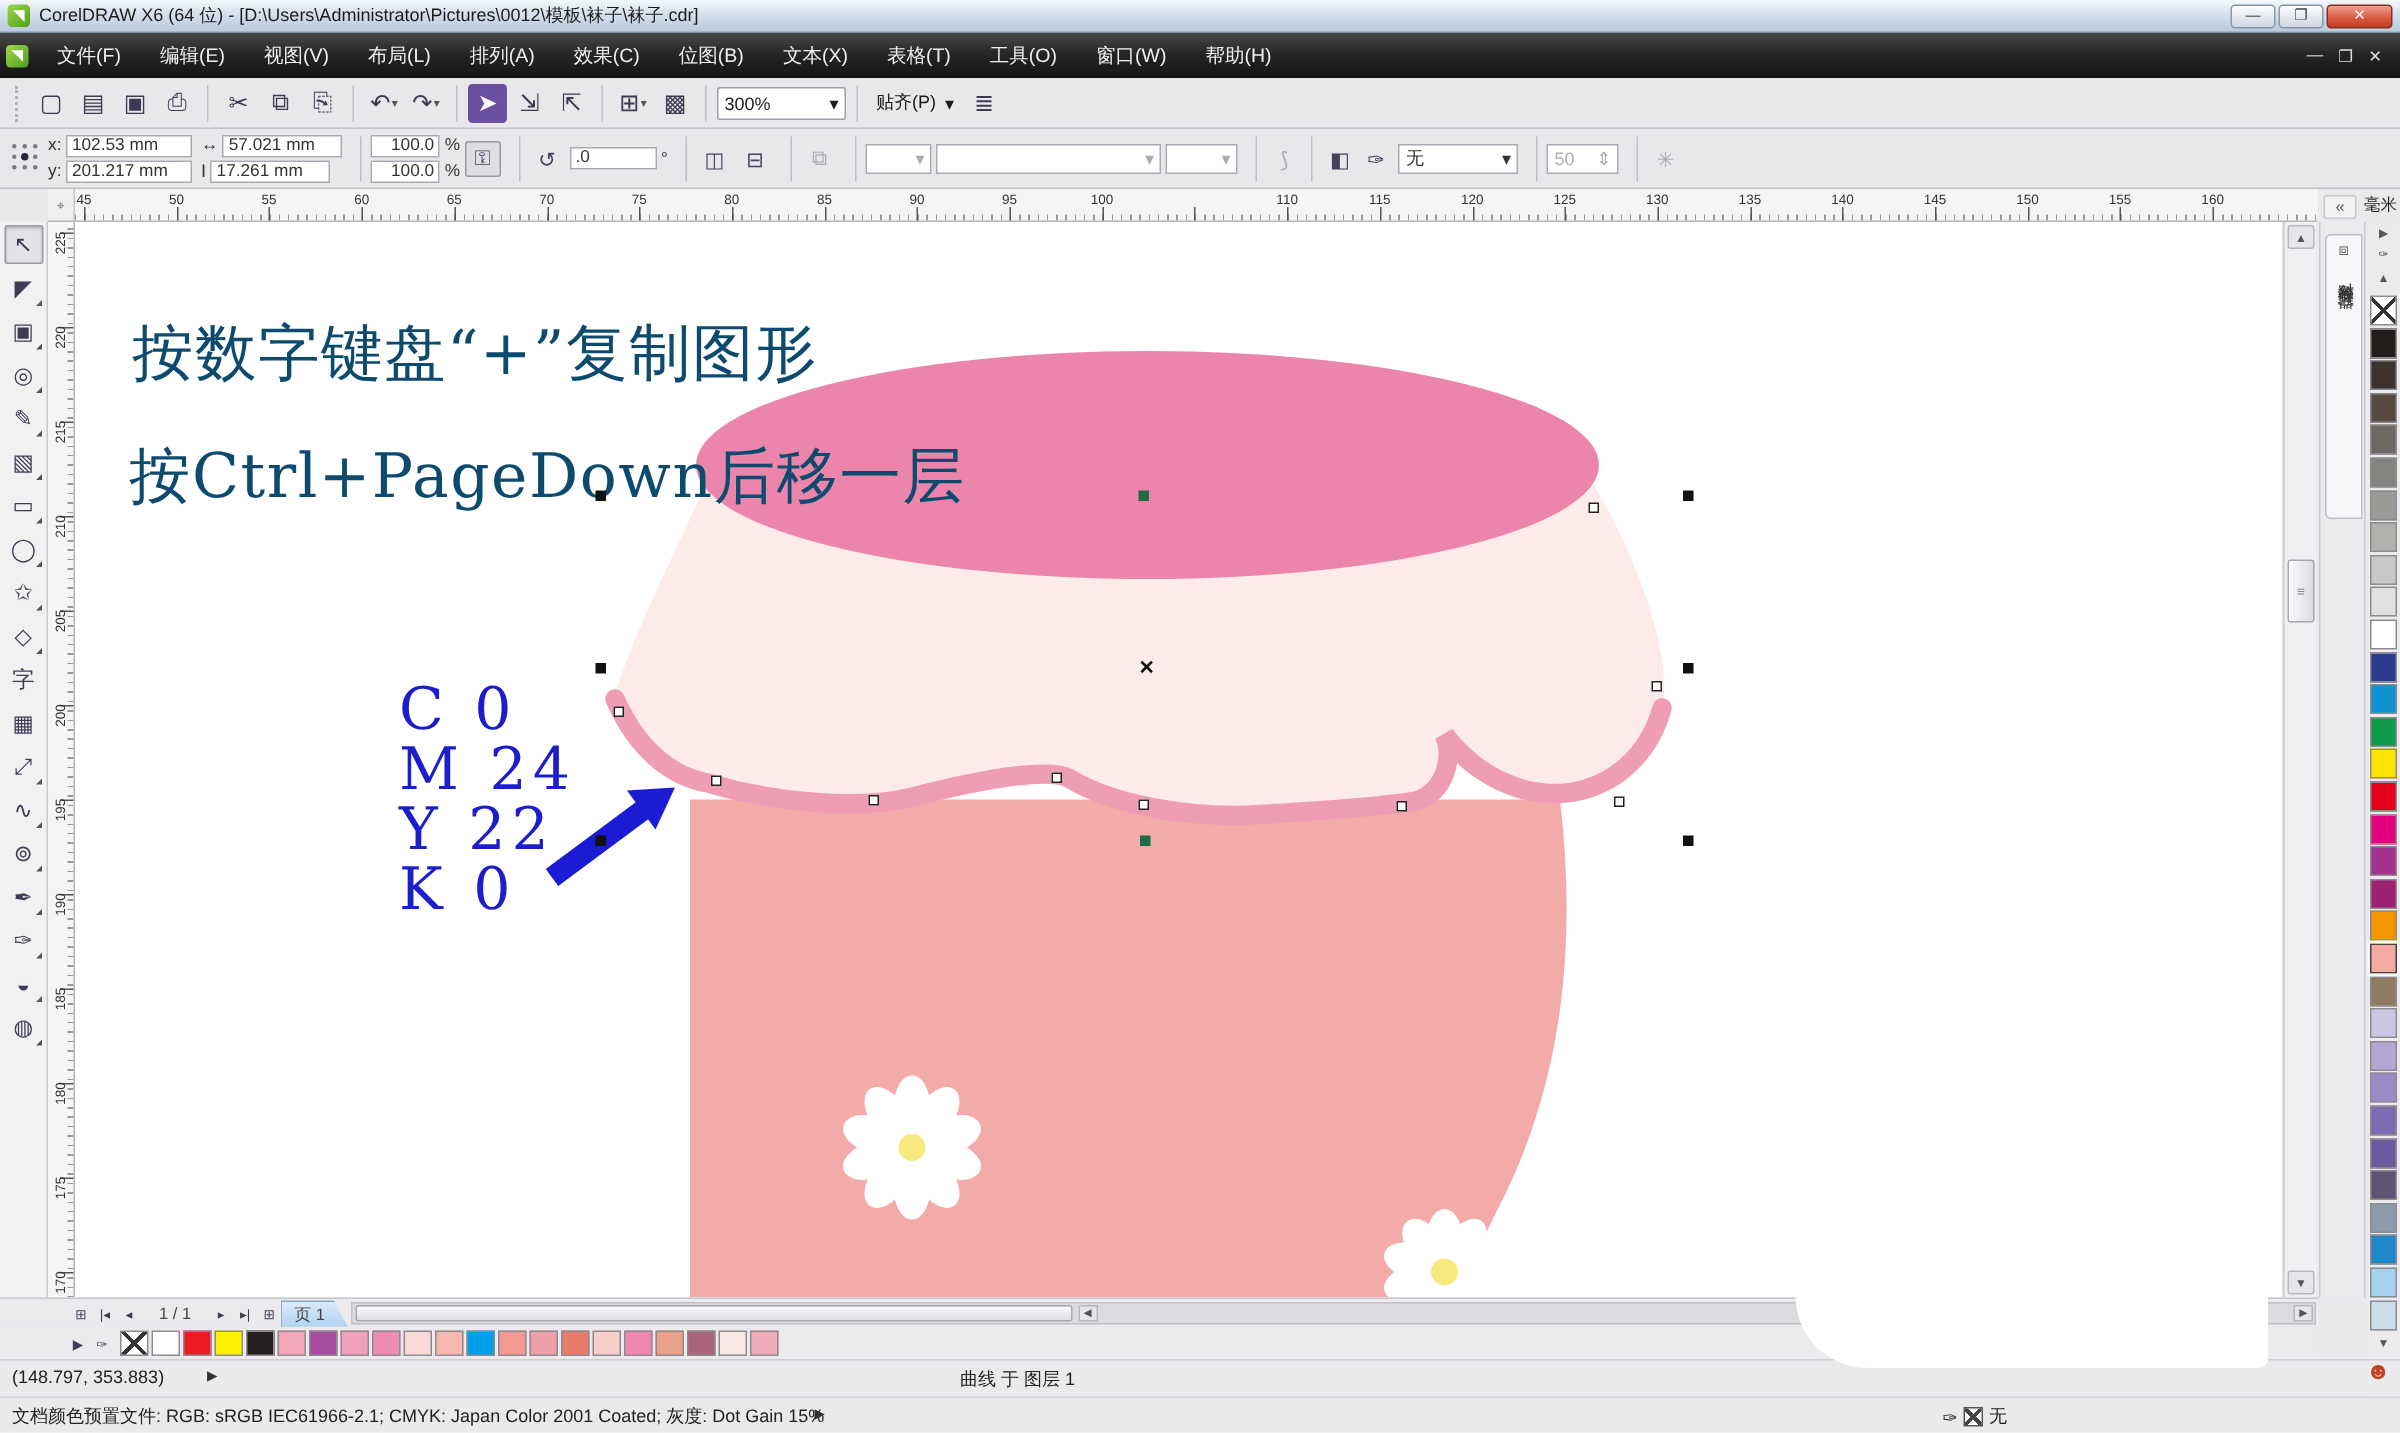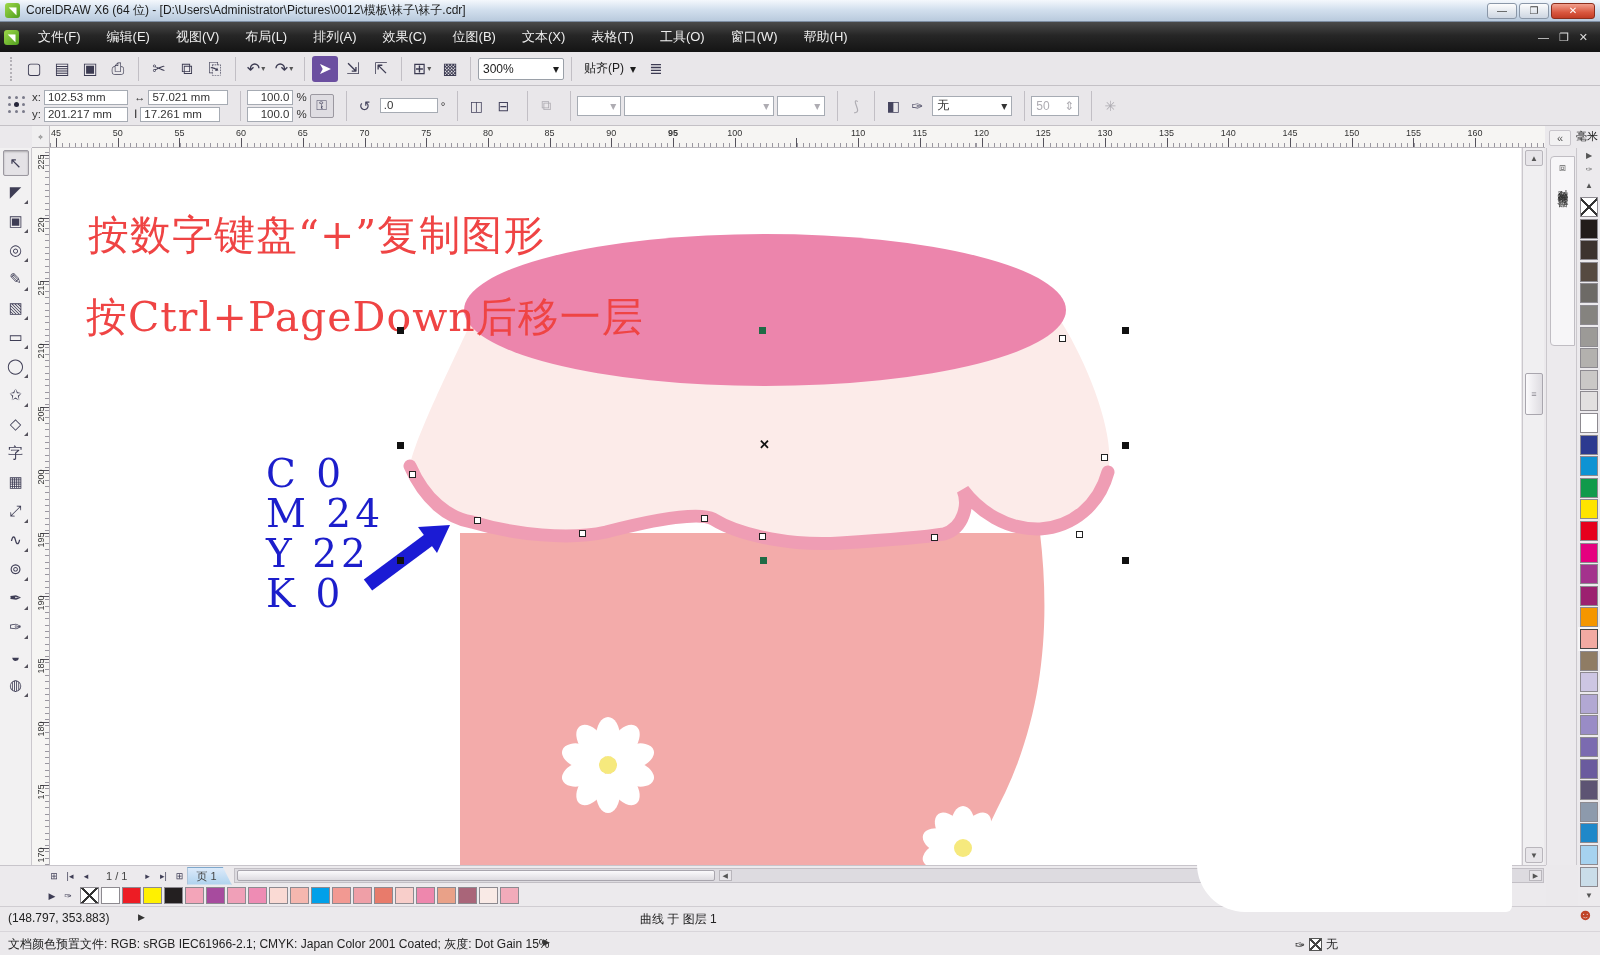--- a/index.html
+++ b/index.html
@@ -80,21 +80,21 @@
   .toolbox{position:absolute;left:0;top:148px;width:32px;height:717px;background:#f2f1f2;
     border-right:1px solid #cbc8cd;display:flex;flex-direction:column;align-items:center;padding-top:2px}
   .tool{width:26px;height:26px;margin-bottom:3px;display:flex;align-items:center;justify-content:center;
     font-size:15px;color:#3e3d55;position:relative;border-radius:2px}
   .tool .fly{position:absolute;right:1px;bottom:1px;width:0;height:0;
     border-left:4px solid transparent;border-bottom:4px solid #55525c}
   .tool.sel{background:#e4e2e6;border:1px solid #9b98a0;box-shadow:inset 0 1px 2px rgba(0,0,0,.25)}
 
   
   .canvas{position:absolute;left:50px;top:148px;width:1471px;height:717px;background:#ffffff;overflow:hidden}
-  .anno{position:absolute;font-family:"DejaVu Serif","Liberation Serif",serif;color:#ef4444;white-space:nowrap}
+  .anno{position:absolute;font-family:"DejaVu Serif","Liberation Serif",serif;color:#0c4a6e;white-space:nowrap}
   .anno.l1{left:38px;top:60px;font-size:41px;letter-spacing:1px}
   .anno.l2{left:36px;top:142px;font-size:41px;letter-spacing:1px}
   .cmyk{position:absolute;left:216px;top:306px;font-family:"DejaVu Serif","Liberation Serif",serif;
     color:#1c1ecb;font-size:39px;line-height:40px;letter-spacing:4px}
   .handle{position:absolute;width:7px;height:7px;background:#111;margin:-3px 0 0 -3px}
   .handle.g{background:#1f6b46}
   .node{position:absolute;width:7px;height:7px;background:#fff;border:1px solid #222;margin:-4px 0 0 -4px}
   .xmark{position:absolute;margin:-8px 0 0 -6px;font-size:13px;font-weight:bold;color:#111}
 
   
@@ -377,21 +377,21 @@
     <span class="hlab" data-interactable="false" style="left: 314.5px;">70</span>
     <span class="htick" data-interactable="false" style="left: 376.2px;"></span>
     <span class="hlab" data-interactable="false" style="left: 376.2px;">75</span>
     <span class="htick" data-interactable="false" style="left: 437.9px;"></span>
     <span class="hlab" data-interactable="false" style="left: 437.9px;">80</span>
     <span class="htick" data-interactable="false" style="left: 499.6px;"></span>
     <span class="hlab" data-interactable="false" style="left: 499.6px;">85</span>
     <span class="htick" data-interactable="false" style="left: 561.3px;"></span>
     <span class="hlab" data-interactable="false" style="left: 561.3px;">90</span>
     <span class="htick" data-interactable="false" style="left: 623px;"></span>
-    <span class="hlab" data-interactable="false" style="left: 623px; font-weight: bold;">95</span>
+    <span class="hlab" data-interactable="false" style="left: 623px;">95</span>
     <span class="htick" data-interactable="false" style="left: 684.7px;"></span>
     <span class="hlab" data-interactable="false" style="left: 684.7px;">100</span>
     <span class="htick" data-interactable="false" style="left: 746.4px;"></span>
     <span class="hlab" data-interactable="false" style="left: 746.4px; margin-top: 24px;">105</span>
     <span class="htick" data-interactable="false" style="left: 808.1px;"></span>
     <span class="hlab" data-interactable="false" style="left: 808.1px;">110</span>
     <span class="htick" data-interactable="false" style="left: 869.8px;"></span>
     <span class="hlab" data-interactable="false" style="left: 869.8px;">115</span>
     <span class="htick" data-interactable="false" style="left: 931.5px;"></span>
     <span class="hlab" data-interactable="false" style="left: 931.5px;">120</span>

